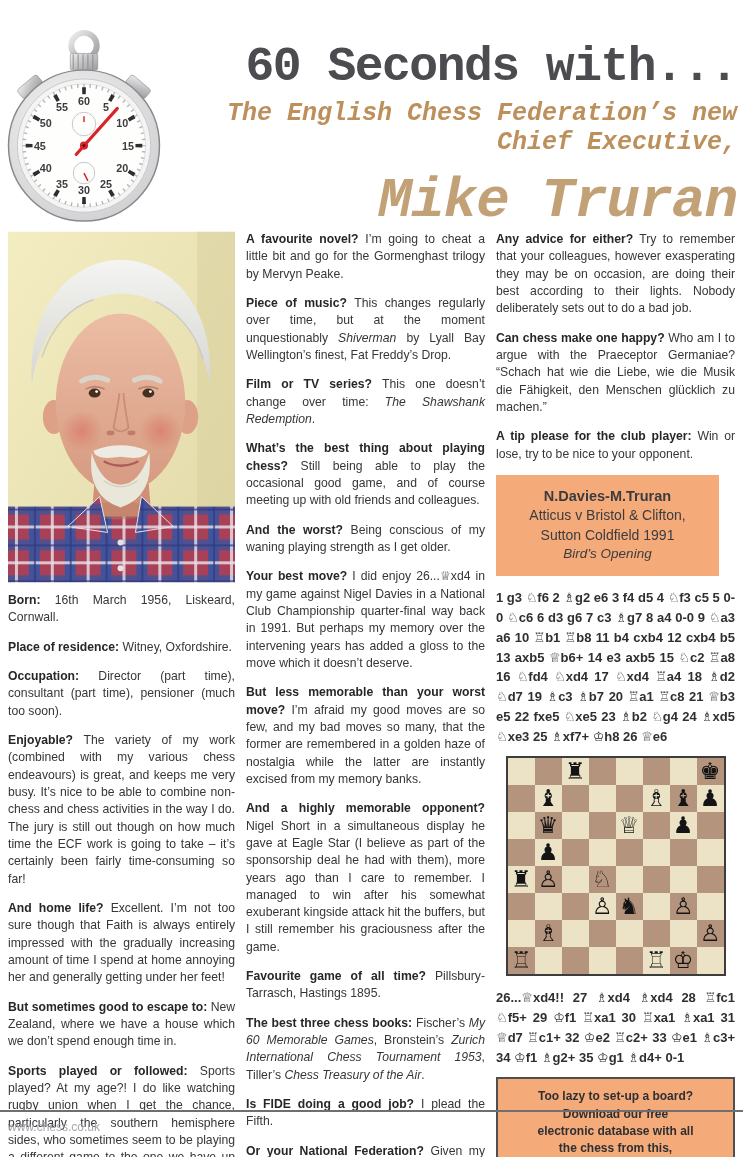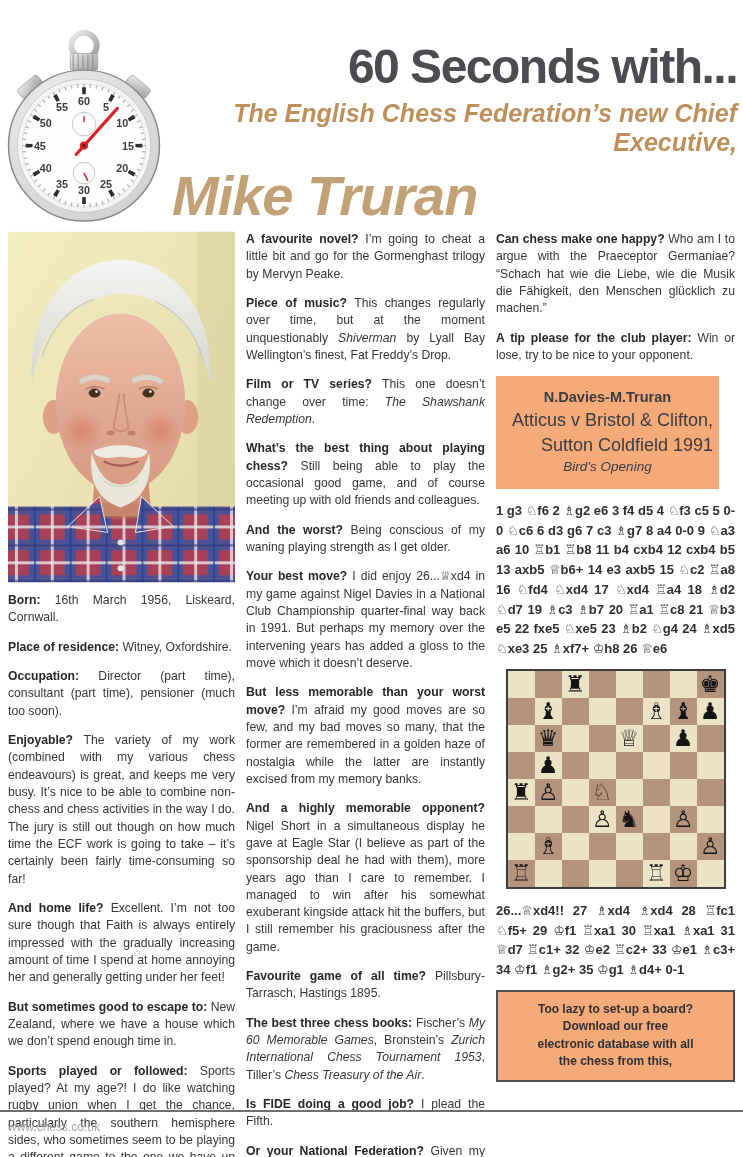--- a/index.html
+++ b/index.html
@@ -2,46 +2,46 @@
 <html style="--title-c: #4b4b50; --subtitle-c: #bd8f5a; --accent: #c3a176; --orange: #f4ab79; --sq-light: #ece3c7; --sq-dark: #b5947e;"><head>
 <meta charset="utf-8">
 <style>
   html,body{margin:0;padding:0;background:#ffffff;}
   body{width:743px;height:1157px;position:relative;overflow:hidden;
        font-family:"Liberation Sans","DejaVu Sans",sans-serif;color:#36363a;}
   .page{position:absolute;inset:0;}
 
   
   .stopwatch{position:absolute;left:4px;top:26px;width:160px;height:200px;}
-  .header-right{position:absolute;left:172px;right:6px;top:42px;}
+  .header-right{position:absolute;left:166px;right:6px;top:42px;font-family:Liberation Mono, monospace;}
   .title{font-size:48px;font-weight:bold;letter-spacing:-1.5px;line-height:1.05;
          text-align:right;color:var(--title-c,#4b4b50);}
   .subtitle{font-size:25px;font-weight:bold;font-style:italic;text-align:right;
             color:var(--subtitle-c,#bd8f5a);margin-top:7px;}
-  .person-name{font-size:56px;font-weight:bold;font-style:italic;text-align:left;
-               color:var(--accent,#c3a176);margin-top:6px;letter-spacing:-1px;}
+  .person-name{font-size:56px;font-weight:bold;font-style:italic;text-align:right;
+               color:var(--accent,#c3a176);margin-top:12px;letter-spacing:-1px;}
 
   
   .columns{position:absolute;left:8px;top:231px;width:727px;display:flex;gap:11px;}
   .col{display:block;}
   .col1{width:227px;}
   .col2{width:239px;}
   .col3{width:239px;}
 
   p.qa{font-size:12.2px;line-height:1.42;text-align:justify;margin:0 0 12px 0;}
   p.qa b{color:#27272b;}
   p.qa em{font-style:italic;}
 
   .portrait{width:227px;height:352px;display:block;margin:0 0 9px 0;}
 
   
   .game-box{background:var(--orange,#f4ab79);text-align:center;
             padding:11px 6px 12px 6px;margin:2px 16px 12px 0;color:#3b3b40;}
   .game-players{font-size:14.5px;font-weight:bold;line-height:1.4;}
-  .game-event{font-size:18px;line-height:1.4;text-align:right;}
+  .game-event{font-size:14px;line-height:1.4;}
   .game-opening{font-size:13.5px;font-style:italic;line-height:1.4;}
 
   .notation{font-size:13px;font-weight:bold;line-height:1.52;text-align:justify;
             color:#2f2f33;margin:0 0 10px 0;}
 
   .board-wrap{width:216px;margin:4px auto 12px auto;border:2px solid #3d3d3d;}
   .board{display:grid;grid-template-columns:repeat(8,27px);grid-auto-rows:27px;}
   .sq{font-size:23px;line-height:27px;text-align:center;
       font-family:"DejaVu Sans",sans-serif;color:#141414;}
   .sq.light{background:var(--sq-light,#ece3c7);}
@@ -223,20 +223,22 @@
         <span>Pillsbury-Tarrasch, Hastings 1895.</span></p>
       <p class="qa"><b>The best three chess books:</b>
         <span>Fischer’s <em>My 60 Memorable Games</em>, Bronstein’s <em>Zurich International Chess Tournament 1953</em>, Tiller’s <em>Chess Treasury of the Air</em>.</span></p>
       <p class="qa"><b>Is FIDE doing a good job?</b>
         <span>I plead the Fifth.</span></p>
       <p class="qa"><b>Or your National Federation?</b>
         <span>Given my recent appointment, this one feels a bit like a ‘When did you stop beating your wife?’ question! Suffice it to say that we can always (and I hope will) do better.</span></p>
     </div>
 
     <div class="col col3">
+      <p class="qa"><b>Any advice for either?</b>
+        <span>Try to remember that your colleagues, however exasperating they may be on occasion, are doing their best according to their lights. Nobody deliberately sets out to do a bad job.</span></p>
       <p class="qa"><b>Can chess make one happy?</b>
         <span>Who am I to argue with the Praeceptor Germaniae? “Schach hat wie die Liebe, wie die Musik die Fähigkeit, den Menschen glücklich zu machen.”</span></p>
       <p class="qa"><b>A tip please for the club player:</b>
         <span>Win or lose, try to be nice to your opponent.</span></p>
 
       <div class="game-box">
         <div class="game-players">N.Davies-M.Truran</div>
         <div class="game-event">Atticus v Bristol &amp; Clifton,</div>
         <div class="game-event">Sutton Coldfield 1991</div>
         <div class="game-opening">Bird’s Opening</div>

